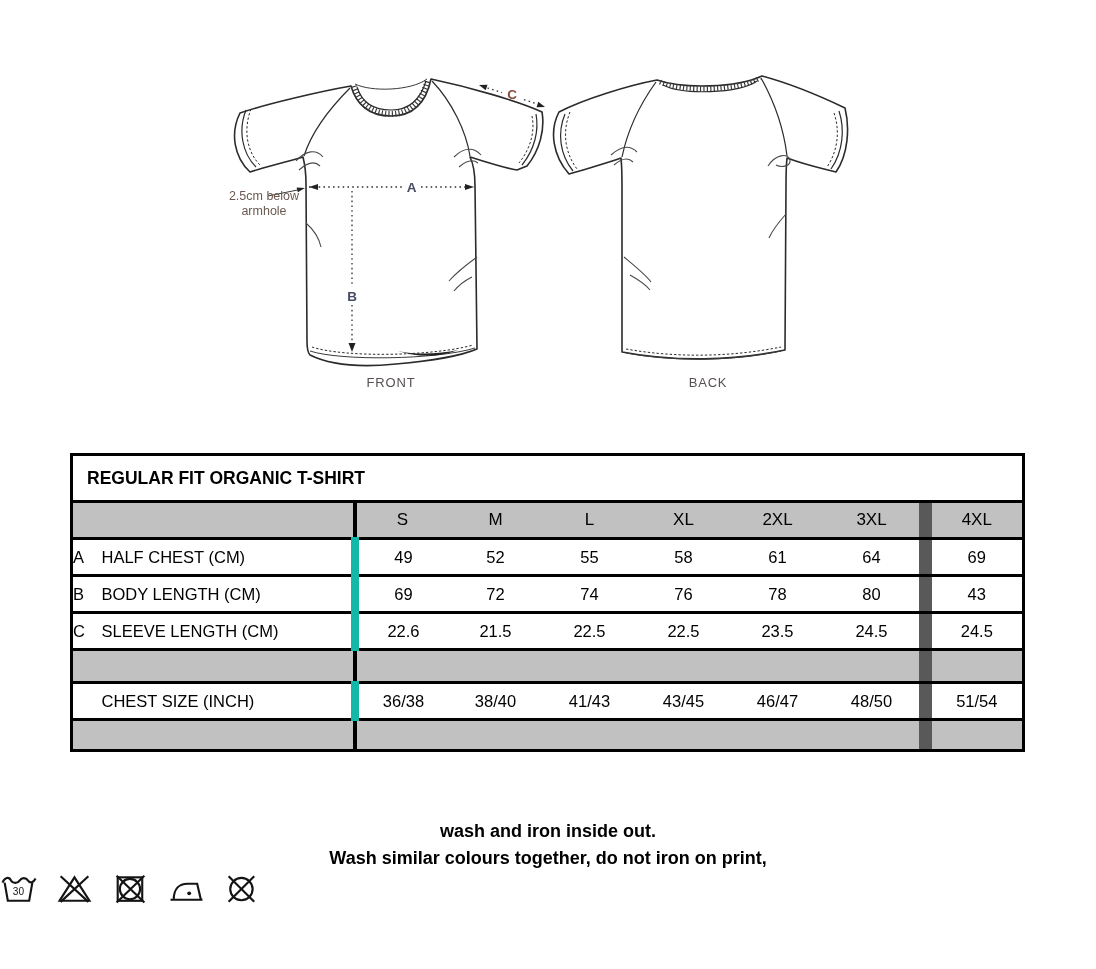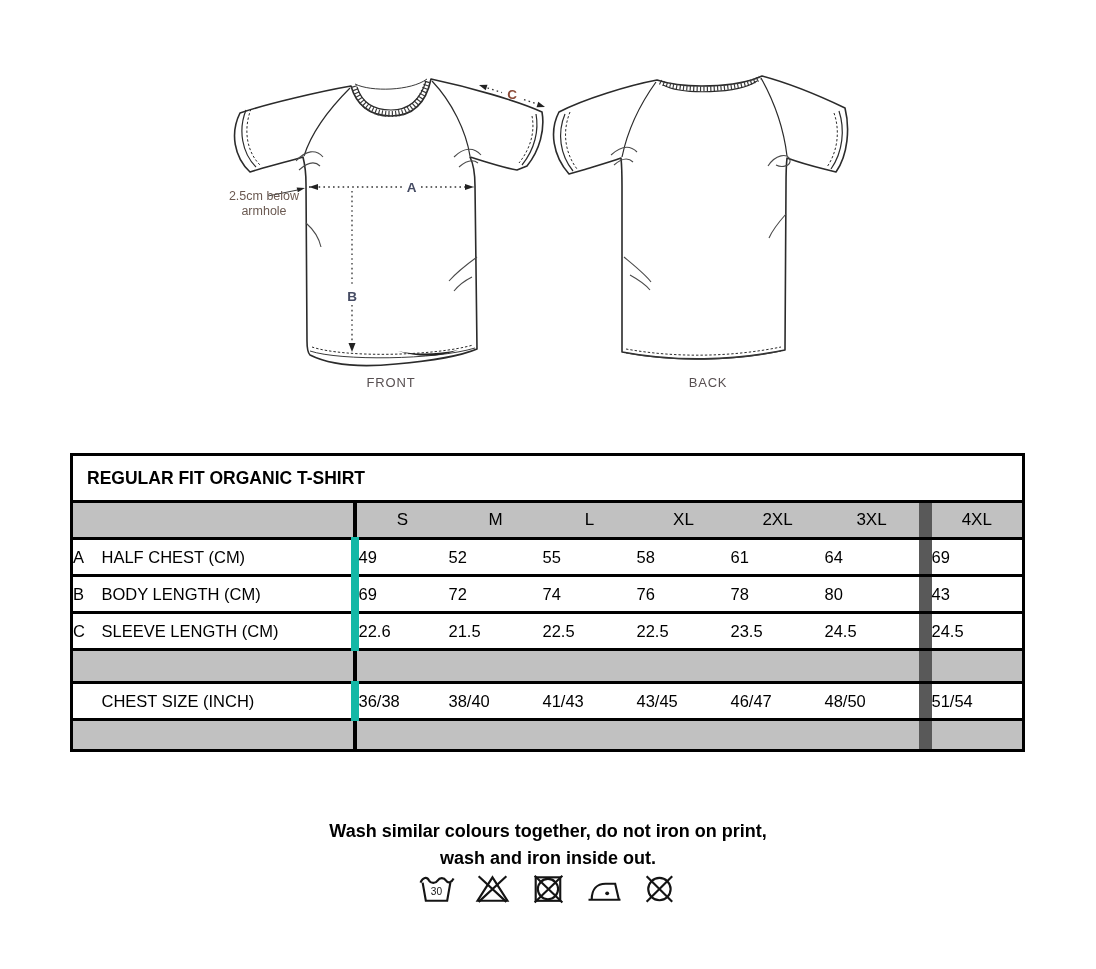--- a/index.html
+++ b/index.html
@@ -30,34 +30,34 @@
   .size-table td,.size-table th{padding:0;vertical-align:middle;font-weight:normal;}
   tr.r-title td{height:44px;border-bottom:3px solid #000;font-size:17.5px;font-weight:bold;padding-left:14px;text-align:left;background:#fff;}
   tr.r-head th{height:34px;border-bottom:3px solid #000;background:#c1c1c1;font-size:17px;text-align:center;}
   tr.r-data td{height:34px;border-bottom:3px solid #000;background:#fff;font-size:16.5px;}
   tr.r-spacer td{height:30px;border-bottom:3px solid #000;background:#c1c1c1;}
   tr.r-spacer2 td{height:28px;background:#c1c1c1;}
   .cell-letter{padding-left:13px;font-weight:bold;text-align:left;}
   .cell-name{text-align:left;padding-left:8px;border-right:8px solid #14b8a6;}
   .lab-head{border-right:4px solid #000;background:#c1c1c1;}
   .lab-spacer{border-right:4px solid #000;}
-  .cell-val{text-align:left;}
+  .cell-val{text-align:center;}
   .sep{background:#595959 !important;}
   
   .footnote{
     position:absolute;right:74px;top:757px;
     font-size:17.5px;font-weight:bold;font-style:italic;
   }
   .wash-note{
     position:absolute;left:0;top:818px;width:100%;
     text-align:center;font-size:18px;font-weight:bold;line-height:27px;
   }
   .care-icons{
     position:absolute;left:0;top:872px;width:100%;
-    display:flex;justify-content:center;align-items:center;gap:19px;
+    display:flex;justify-content:flex-start;align-items:center;gap:19px;
   }
   .care-icons svg{display:block;}
   .ci{fill:none;stroke:#141414;stroke-width:2;}
   .ci-txt{font:9.5px "Liberation Sans",sans-serif;fill:#141414;}
 </style>
 </head>
 <body>
 
 <div class="page">
 
@@ -233,22 +233,22 @@
       <td colspan="2" class="lab-spacer"></td>
       <td colspan="6"></td>
       <td class="sep"></td>
       <td></td>
     </tr>
   </tbody>
     </table>
 
 
   <div class="wash-note">
+    <div>wash and iron inside out.</div>
     <div>Wash similar colours together, do not iron on print,</div>
-    <div>wash and iron inside out.</div>
   </div>
 
   <div class="care-icons">
     <svg width="37" height="32" viewBox="0 0 34 30">
       <path class="ci" d="M2,10 C4,5 8,4 10,8 C12,11 16,11 18,8 C20,5 24,5 26,8 C28,11 31,10 33,6"></path>
       <path class="ci" d="M4,10 L7,27 L27,27 L30,10"></path>
       <text class="ci-txt" x="17" y="22" text-anchor="middle">30</text>
     </svg>
     <svg width="37" height="32" viewBox="0 0 34 30">
       <path class="ci" d="M17,5 L31,27 L3,27 Z"></path>

